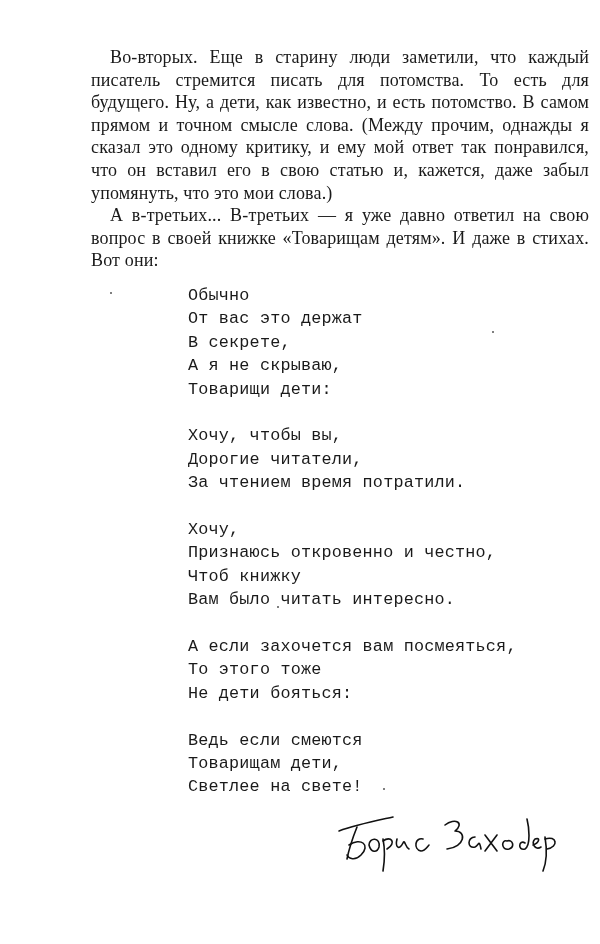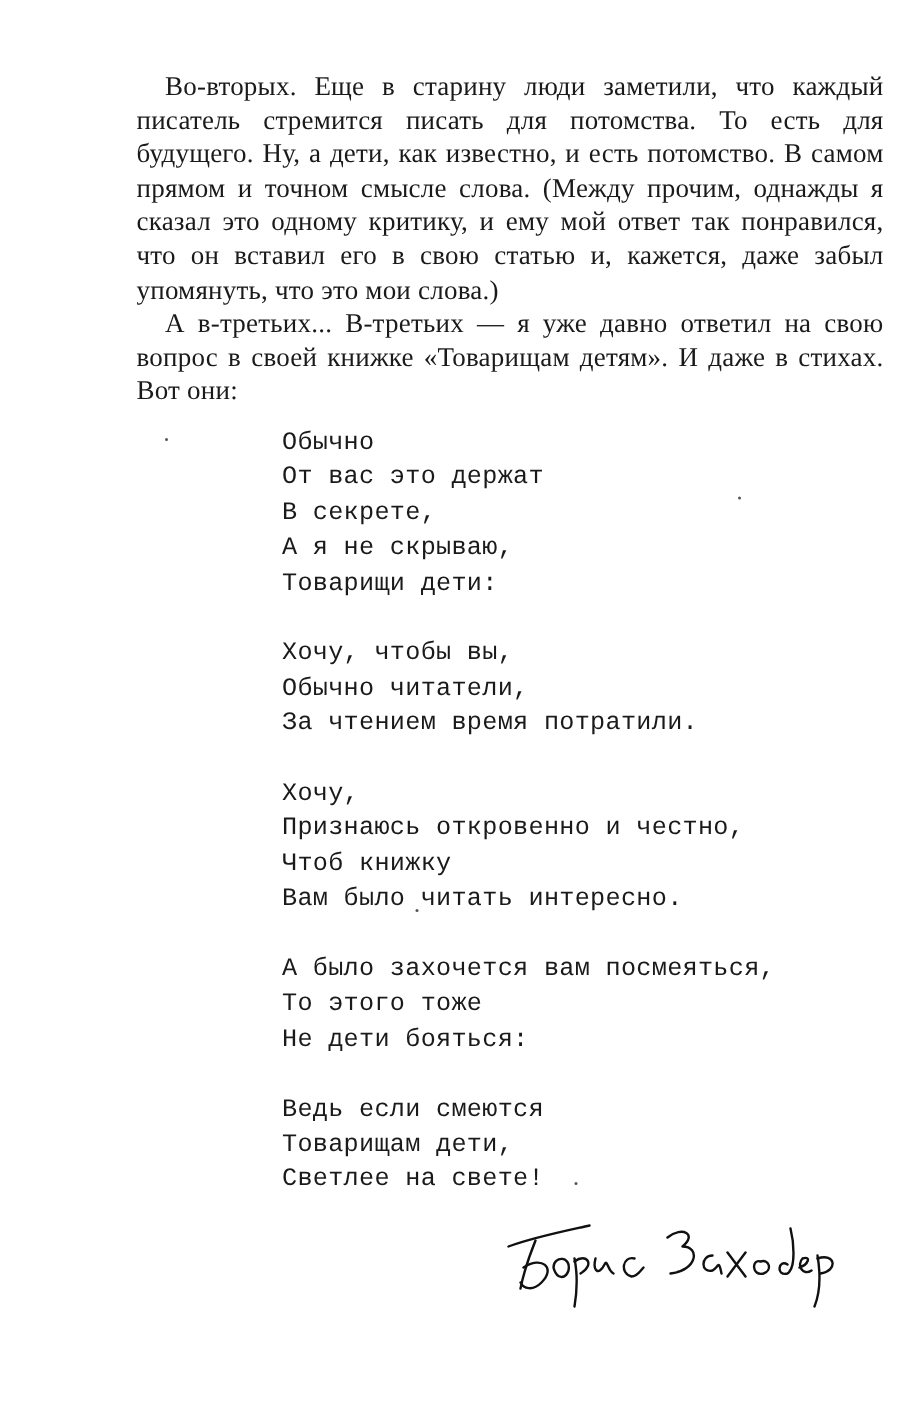--- a/index.html
+++ b/index.html
@@ -39,31 +39,31 @@
   <div class="verse">
     <div class="stanza">
       <span class="line">Обычно</span>
       <span class="line">От вас это держат</span>
       <span class="line">В секрете,</span>
       <span class="line">А я не скрываю,</span>
       <span class="line">Товарищи дети:</span>
     </div>
     <div class="stanza">
       <span class="line">Хочу, чтобы вы,</span>
-      <span class="line">Обычно читатели,</span>
+      <span class="line">Дорогие читатели,</span>
       <span class="line">За чтением время потратили.</span>
     </div>
     <div class="stanza">
       <span class="line">Хочу,</span>
       <span class="line">Признаюсь откровенно и честно,</span>
       <span class="line">Чтоб книжку</span>
       <span class="line">Вам было читать интересно.</span>
     </div>
     <div class="stanza">
-      <span class="line">А было захочется вам посмеяться,</span>
+      <span class="line">А если захочется вам посмеяться,</span>
       <span class="line">То этого тоже</span>
       <span class="line">Не дети бояться:</span>
     </div>
     <div class="stanza">
       <span class="line">Ведь если смеются</span>
       <span class="line">Товарищам дети,</span>
       <span class="line">Светлее на свете!</span>
     </div>
   </div>
 

